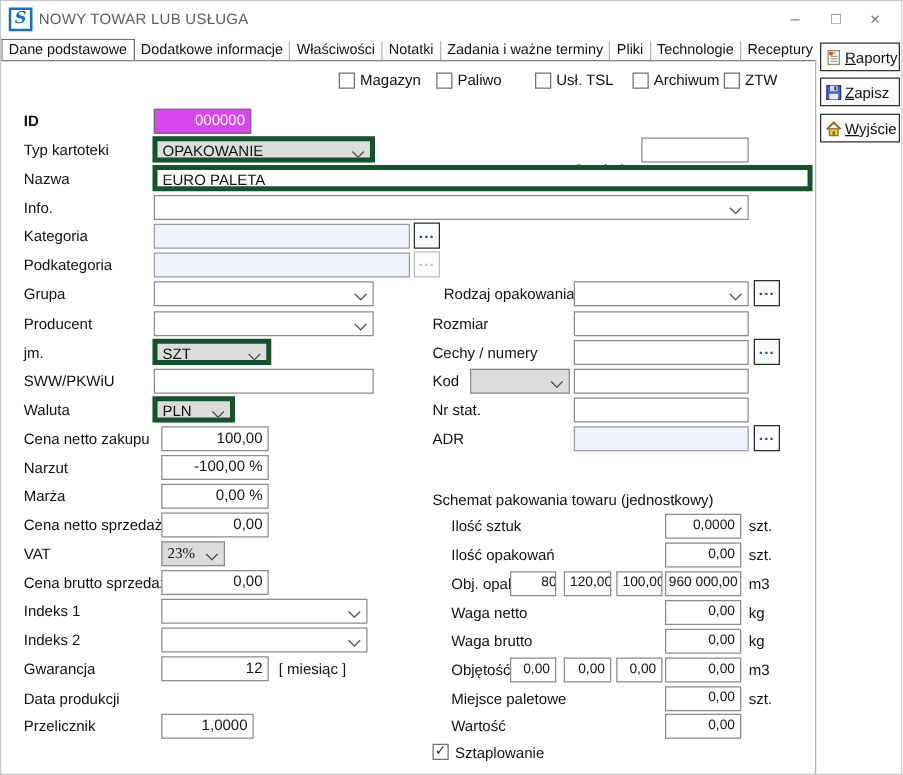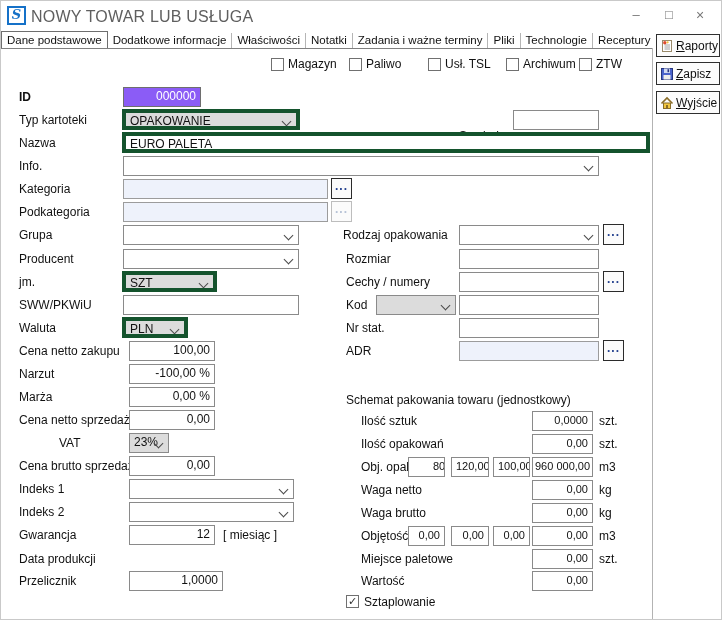--- a/index.html
+++ b/index.html
@@ -3,21 +3,21 @@
 <meta charset="utf-8">
 <style>
   html,body{margin:0;padding:0;background:#e8e8e8;}
   #win{position:relative;width:722px;height:620px;background:#fff;
        font-family:"Liberation Sans",sans-serif;color:#111;overflow:hidden;
        border:1px solid #c9c9c9;box-sizing:border-box;}
   
   #titlebar{position:absolute;left:0;top:0;width:100%;height:28px;background:#fff;}
   #app-icon{position:absolute;left:6px;top:5px;width:15px;height:15px;border:2px solid #1571c8;
             color:#1571c8;font:bold italic 13px "DejaVu Serif",serif;text-align:center;line-height:14px;}
-  #title-text{position:absolute;left:30px;top:7px;font-size:16px;color:#5f5f5f;letter-spacing:.2px;}
+  #title-text{position:absolute;left:30px;top:7px;font-size:12px;color:#5f5f5f;letter-spacing:.2px;}
   .winctl{position:absolute;top:4px;width:30px;height:20px;text-align:center;line-height:20px;
           color:#777;font-size:13px;}
   
   #tabstrip{position:absolute;left:0;top:30px;width:652px;height:18px;border-bottom:1px solid #808080;
             display:flex;align-items:flex-end;overflow:hidden;box-sizing:border-box;}
   .tab{flex:0 0 auto;font-size:11.5px;padding:0 5px;height:15px;line-height:15px;border-right:1px solid #b5b5b5;
        white-space:nowrap;color:#111;}
   .tab.active{height:17px;line-height:17px;background:#fff;border:1px solid #6e6e6e;border-bottom:none;
        margin-bottom:-1px;position:relative;z-index:2;}
   #tab-scroll{position:absolute;right:656px;top:32px;width:24px;height:15px;display:flex;}
@@ -37,21 +37,21 @@
   .cb-label{position:absolute;font-size:12px;height:14px;line-height:14px;}
   
   .lbl{position:absolute;left:18px;font-size:12px;height:20px;line-height:20px;white-space:nowrap;}
   .b{font-weight:bold;}
   .fld{position:absolute;box-sizing:border-box;height:20px;border:1px solid #8a8a8a;background:#fff;
        font-size:12px;line-height:17px;padding:0 4px;white-space:nowrap;overflow:hidden;}
   .num{text-align:right;}
   .thick{border:4px solid #14532d;height:21px;line-height:16px;}
   .ddg{background:#dcdcdc;}
   .ro{background:#eef2fb;border-color:#9c9c9c;}
-  .blackfld{background:#8b5cf6;color:#fff;text-align:right;border:1px solid #6e6e6e;}
+  .blackfld{background:#d946ef;color:#fff;text-align:right;border:1px solid #6e6e6e;}
   .chev{position:absolute;right:6px;top:6px;width:6px;height:6px;border-left:1px solid #4a4a4a;
         border-bottom:1px solid #4a4a4a;transform:rotate(-45deg);}
   .ell{position:absolute;width:21px;height:21px;border:1px solid #2b2b2b;background:#fbfbfb;color:#23408e;
        box-sizing:border-box;text-align:center;line-height:14px;font-weight:bold;font-size:12px;letter-spacing:1px;}
   .ell.dis{border-color:#bdbdbd;color:#b6c2d6;}
   .grayval{color:#9a9a9a;}
   .datecb{position:absolute;left:3px;top:3px;width:12px;height:12px;border:1px solid #66aadd;background:#fff;box-sizing:border-box;}
   .unit{position:absolute;font-size:12px;height:20px;line-height:20px;}
   .pack-val{font-size:11px;}
 </style>
@@ -189,22 +189,22 @@
 
   <div class="lbl" style="top:363px;">Narzut</div>
   <div class="fld num" style="left:128px;top:363px;width:86px;">-100,00 %</div>
 
   <div class="lbl" style="top:386px;">Marża</div>
   <div class="fld num" style="left:128px;top:386px;width:86px;">0,00 %</div>
 
   <div class="lbl" style="top:409px;">Cena netto sprzedaży</div>
   <div class="fld num" style="left:128px;top:409px;width:86px;">0,00</div>
 
-  <div class="lbl" style="top:432px;margin-left:40px;">VAT</div>
-  <div class="fld ddg" style="left:128px;top:432px;width:40px;">
+  <div class="lbl" style="top:432px;">VAT</div>
+  <div class="fld ddg" style="left:128px;top:432px;width:51px;font-family:Liberation Serif, serif;">
     <span>23%</span>
     <span class="chev"></span>
   </div>
 
   <div class="lbl" style="top:455px;">Cena brutto sprzedaży</div>
   <div class="fld num" style="left:128px;top:455px;width:86px;">0,00</div>
 
   <div class="lbl" style="top:478px;">Indeks 1</div>
   <div class="fld" style="left:128px;top:478px;width:165px;">
     <span></span>
@@ -217,23 +217,23 @@
     <span class="chev"></span>
   </div>
 
   <div class="lbl" style="top:524px;">Gwarancja</div>
   <div class="fld num" style="left:128px;top:524px;width:86px;">12</div>
   <div class="lbl" style="left:222px;top:524px;">[ miesiąc ]</div>
 
   <div class="lbl" style="top:548px;">Data produkcji</div>
 
   <div class="lbl" style="top:570px;">Przelicznik</div>
-  <div class="fld num" style="left:128px;top:570px;width:94px;">1,0000</div>
-
-  <div class="lbl" style="left:342px;top:224px;">Rodzaj opakowania</div>
+  <div class="fld num" style="left:128px;top:570px;width:74px;">1,0000</div>
+
+  <div class="lbl" style="left:354px;top:224px;">Rodzaj opakowania</div>
   <div class="fld" style="left:458px;top:224px;width:140px;">
     <span></span>
     <span class="chev"></span>
   </div>
   <div class="ell" style="left:602px;top:223px;">...</div>
 
   <div class="lbl" style="left:345px;top:248px;">Rozmiar</div>
   <div class="fld" style="left:458px;top:248px;width:140px;"></div>
 
   <div class="lbl" style="left:345px;top:271px;">Cechy / numery</div>

